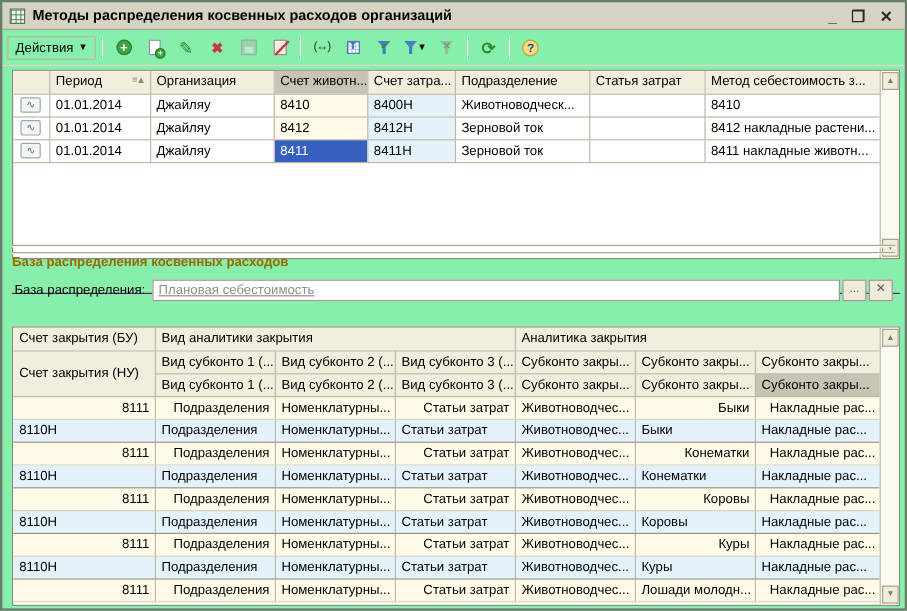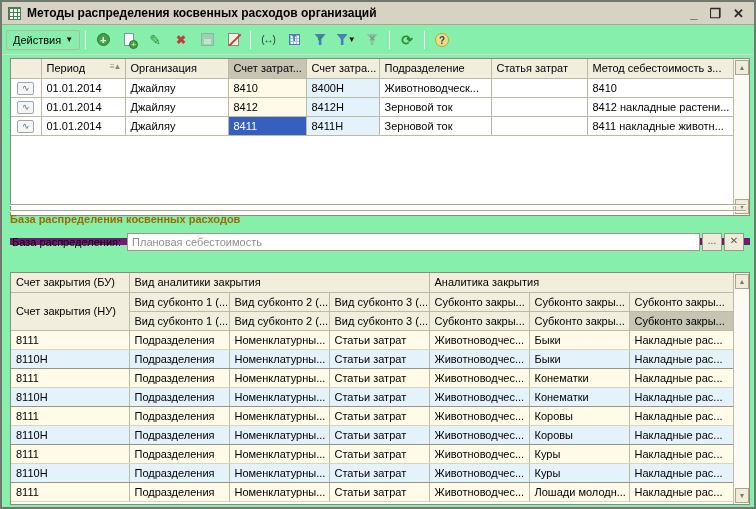--- a/index.html
+++ b/index.html
@@ -79,32 +79,32 @@
     background:#F6F6F0; color:#3A6EA5; font-size:9px; line-height:11px; text-align:center; border-radius:2px;}
   td.c-bu{ background:#FFFBE8; } td.c-nu{ background:#E4F2FB; }
   td.sel{ background:#3560C0; color:#FFF; }
   .sort-ico{ float:right; color:#8C8870; font-size:8px; letter-spacing:-1px; }
   
   .splitter{ position:absolute; left:8px; right:8px; top:202px; height:7px;
     border-top:1px solid #ABA795; border-bottom:1px solid #ABA795;
     box-shadow:0 1px 0 #FDFBF0, inset 0 1px 0 #FDFBF0; }
   .sec-head{ position:absolute; left:8px; width:740px; height:32px;
     color:#9A6C00; font-weight:bold; font-size:11px;
-    border-bottom:7px solid #701a75; }
+    border-bottom:1px solid #701a75; }
   #sec1{ top:211px; } #sec2{ top:252px; }
   .field-row{ position:absolute; top:230px; left:10px; right:10px; height:19px;
     display:flex; align-items:center; gap:2px; }
   .field-label{ white-space:nowrap; padding-right:4px;text-align:right; }
   .field-box{ flex:1 1 auto; height:18px; background:#FFF; border:1px solid #9E988A;
-    color:#8F8F87; padding:2px 4px; white-space:nowrap; overflow:hidden; }
+    color:#8F8F87; padding:2px 4px; white-space:nowrap; overflow:hidden;text-decoration:underline; }
   .fbtn{ height:18px; background:#EFEBDA; border:1px solid #9E988A; color:#5E5A48;
     font-size:10px; line-height:14px; padding:0 4px; min-width:20px; text-align:center; }
   
   #lower-wrap{ top:270px; left:8px; width:740px; height:233px; }
-  #lower-wrap tr.bu td{ background:#FFFBE8; border-bottom:1px solid #D8D4C0; }
+  #lower-wrap tr.bu td{ background:#FFFBE8; border-bottom:1px solid #D8D4C0;text-align:right; }
   #lower-wrap tr.nu td{ background:#E4F2FB; border-bottom:1px solid #989483; }
 </style>
 </head>
 <body>
 
 <div class="window">
 
   <div class="titlebar">
     <span class="title-icon"></span>
     <span class="title-text">Методы распределения косвенных расходов организаций</span>
@@ -209,21 +209,21 @@
           <col style="width: 73px;">
           <col style="width: 112px;">
           <col style="width: 96px;">
           <col style="width: 147px;">
         </colgroup>
         <tbody id="upper-body">
           <tr>
             <th><span></span></th>
             <th><span>Период</span><span class="sort-ico">≡▲</span></th>
             <th><span>Организация</span></th>
-            <th class="curcol"><span>Счет затрат...</span></th>
+            <th class="curcol"><span>Счет животн...</span></th>
             <th><span>Счет затра...</span></th>
             <th><span>Подразделение</span></th>
             <th><span>Статья затрат</span></th>
             <th><span>Метод себестоимость з...</span></th>
           </tr>
           <tr>
             <td style="text-align: center; padding: 1px;"><span class="rec-icon">∿</span></td>
             <td>01.01.2014</td>
             <td>Джайляу</td>
             <td class="c-bu">8410</td>

